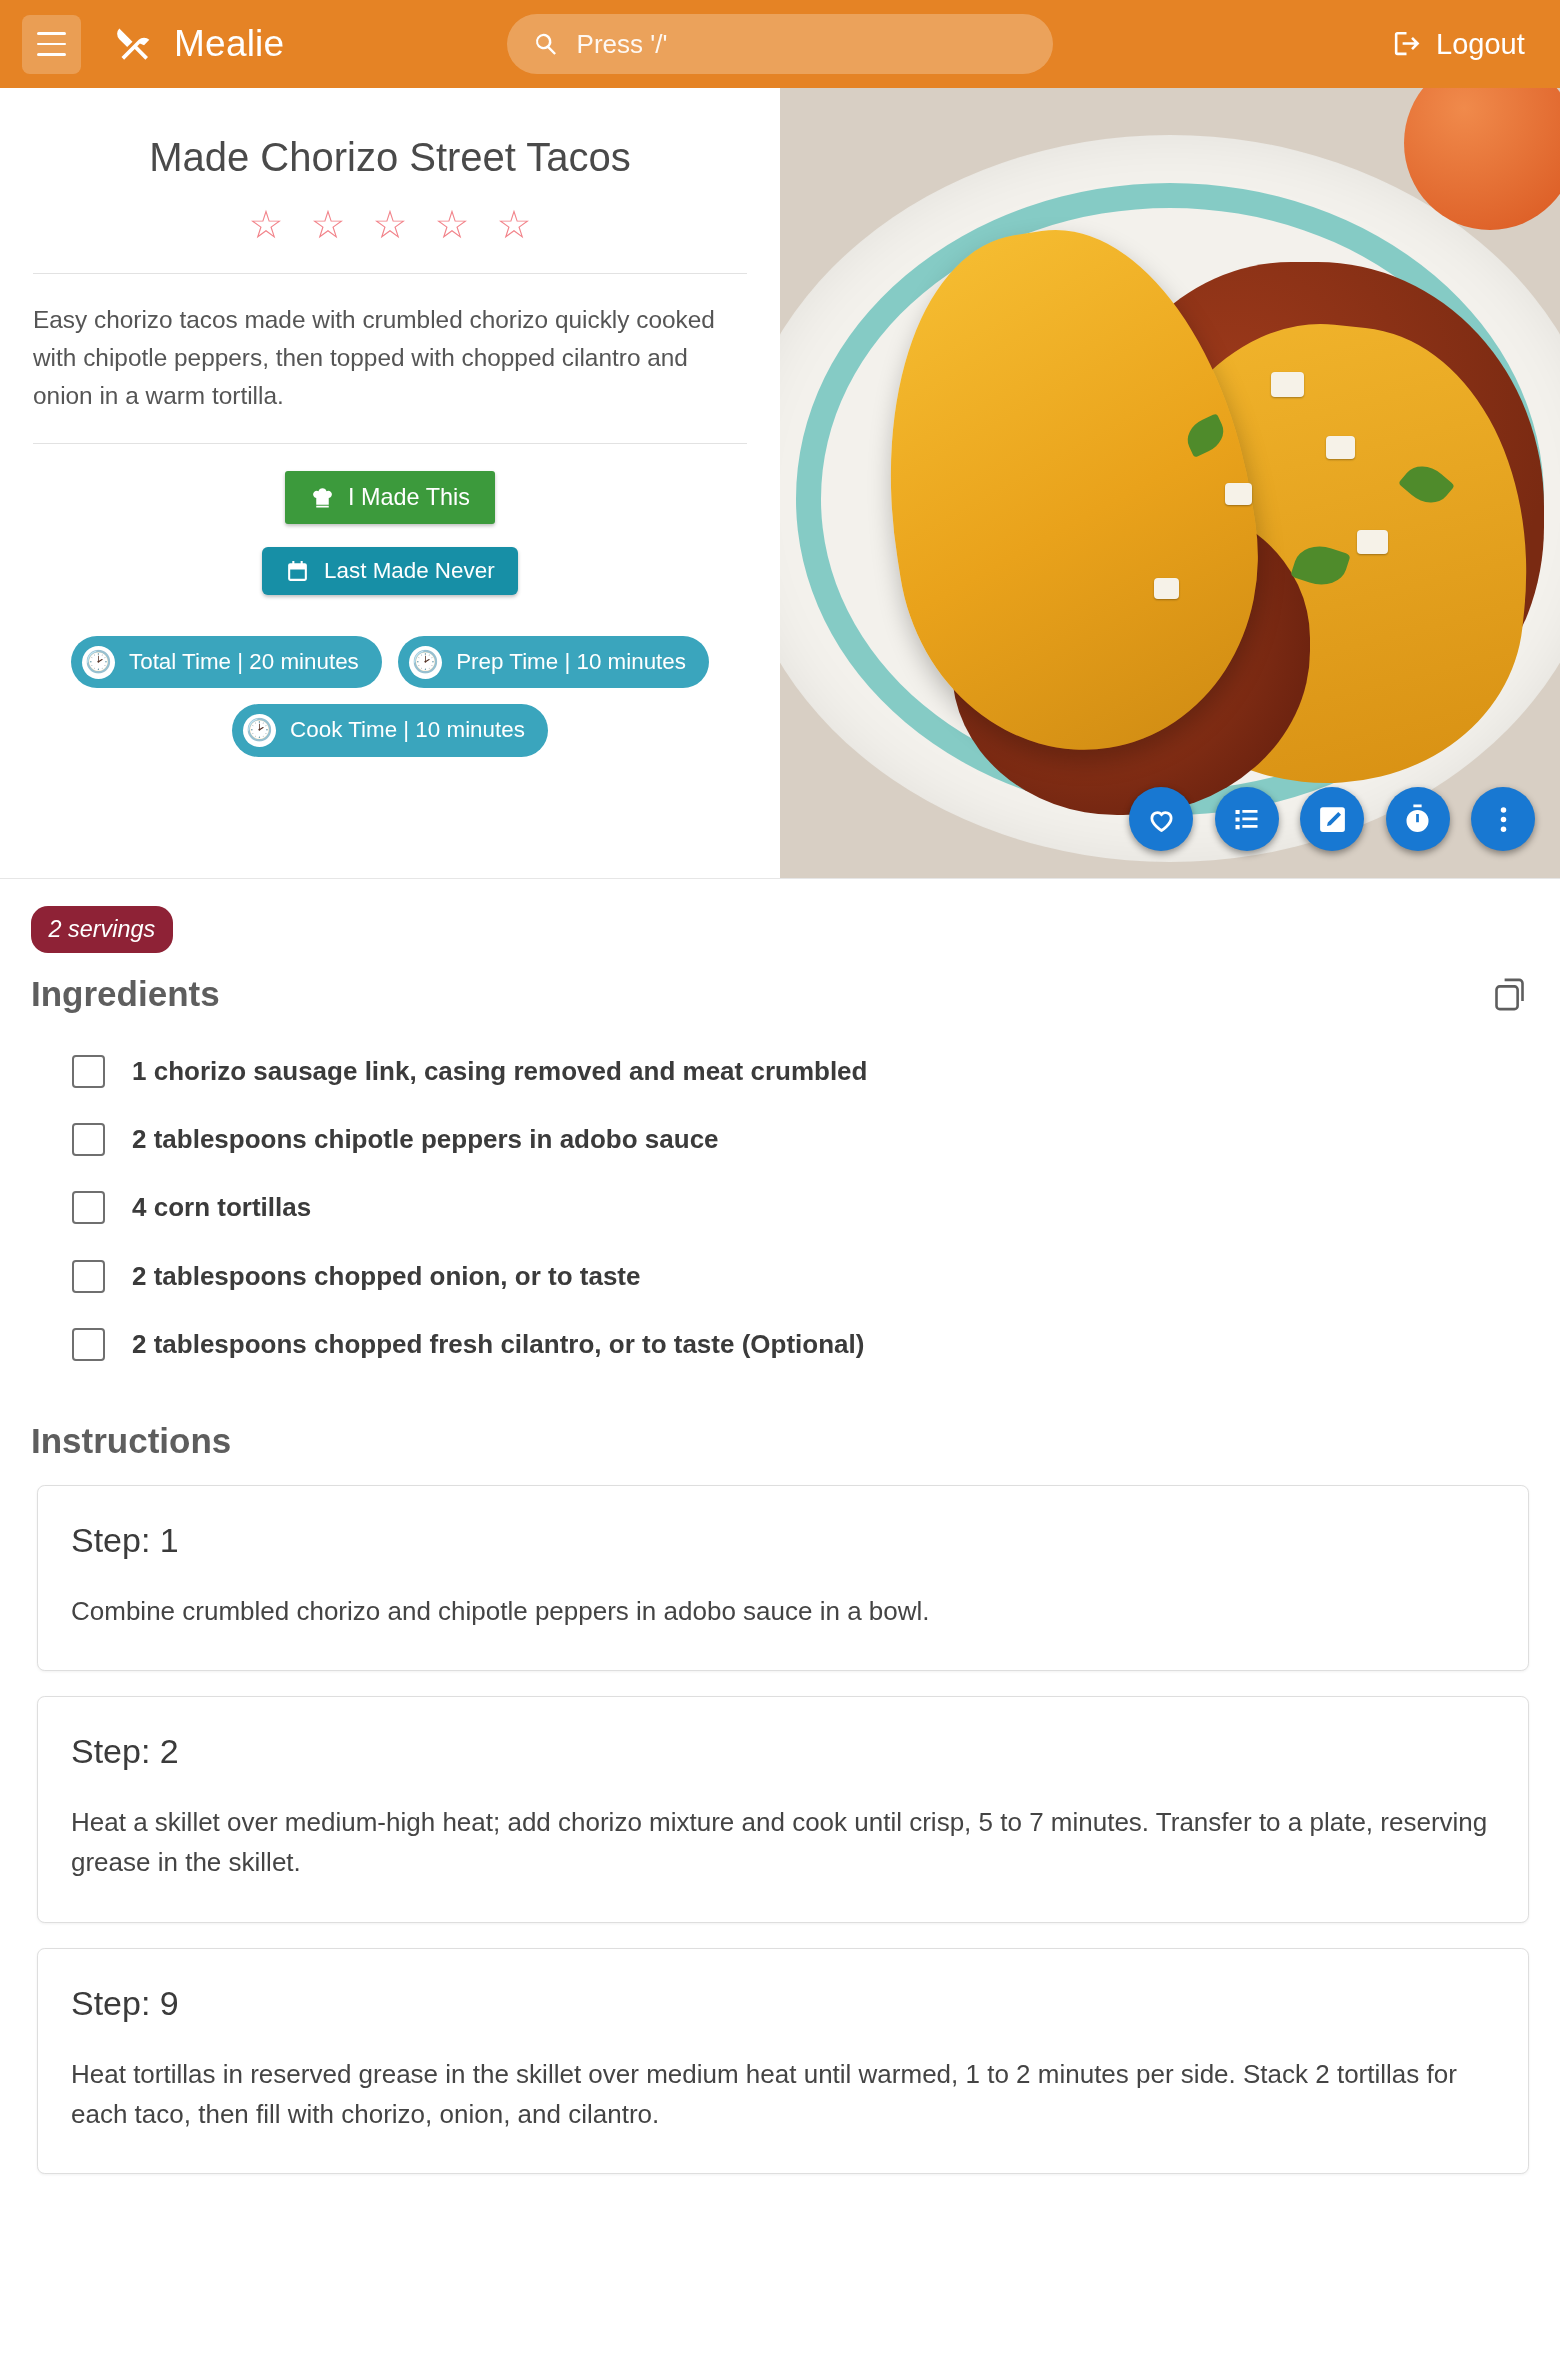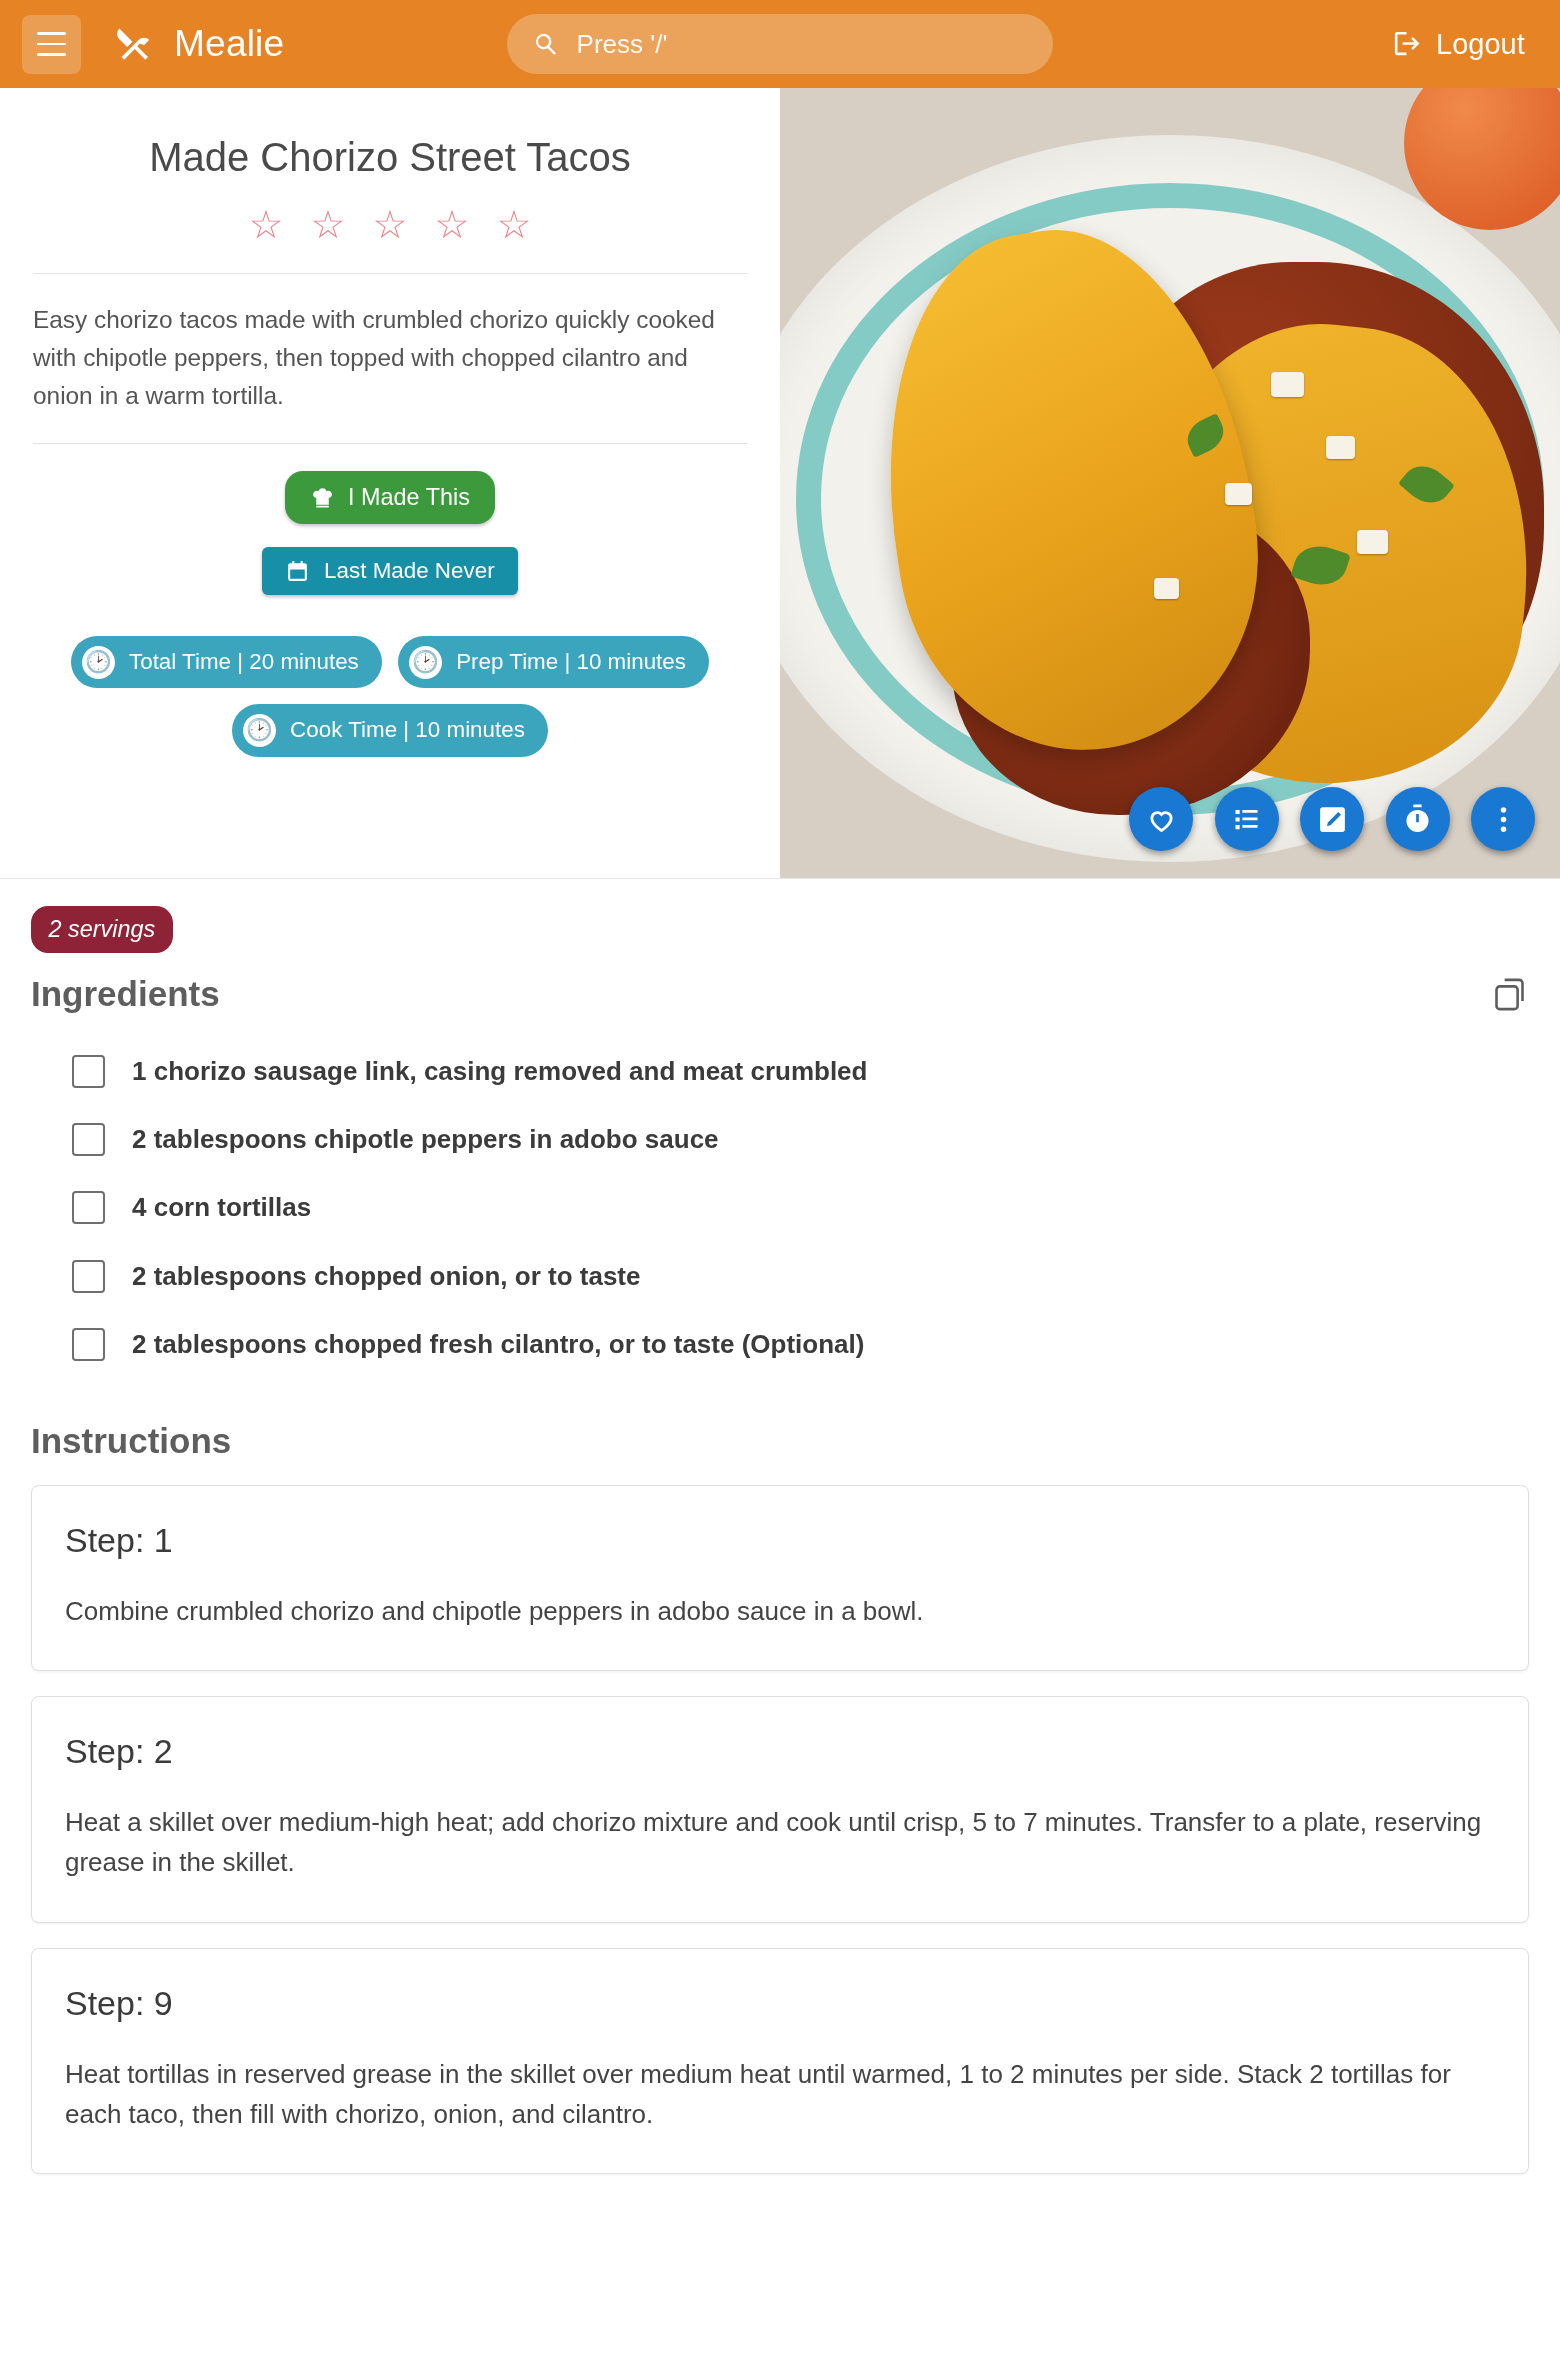--- a/index.html
+++ b/index.html
@@ -106,21 +106,21 @@
   .recipe-desc {
     color: #555;
     font-size: 24.4px;
     line-height: 1.55;
     margin-bottom: 29px;
   }
   .btn-row { display: flex; justify-content: center; margin-top: 9.8px; }
   .btn-made {
     background: #3c9a3c;
     color: #fff;
-    border-radius: 18px;
+    border-radius: 3px;
     padding: 12.7px 25px;
     font-size: 23.4px;
     display: inline-flex;
     align-items: center;
     gap: 13px;
     font-weight: 500;
     cursor: pointer;
     box-shadow: 0 2px 3.9px rgba(0,0,0,0.25);
   }
   .btn-lastmade {
@@ -287,20 +287,21 @@
     font-weight: bold;
     color: #3b3b3b;
   }
   .step-card {
     border: 1px solid #dedede;
     border-radius: 7.8px;
     padding: 35px 33px 39px 33px;
     margin-bottom: 25px;
     box-shadow: 0 1px 2.9px rgba(0,0,0,0.06);
     background: #fff;
+    margin-left: 6px;
   }
   .step-title {
     font-size: 34px;
     color: #3b3b3b;
     margin-bottom: 31px;
   }
   .step-text {
     font-size: 26px;
     color: #444;
     line-height: 1.55;

